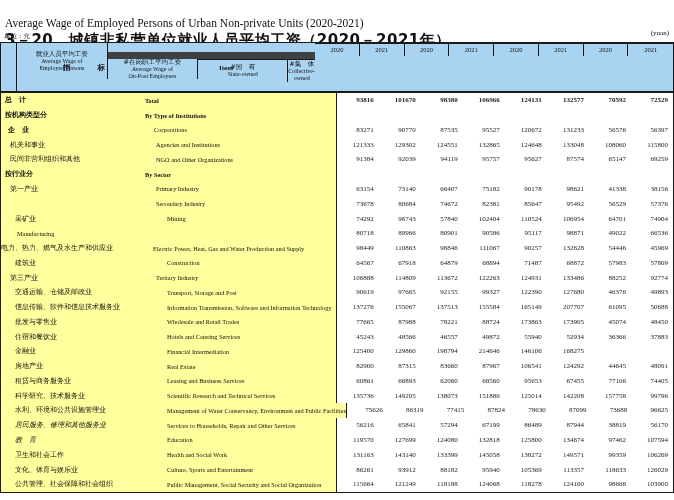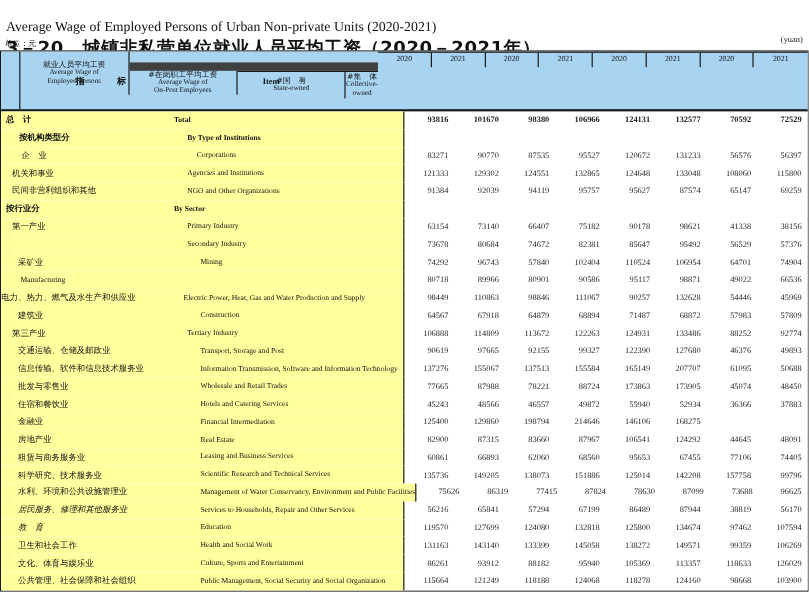--- a/index.html
+++ b/index.html
@@ -109,35 +109,35 @@
           <div class="num">101670</div>
           <div class="num">98380</div>
           <div class="num">106966</div>
           <div class="num">124131</div>
           <div class="num">132577</div>
           <div class="num">70592</div>
           <div class="num">72529</div>
         </div>
         <div class="row section">
           <div class="lab">
-            <div class="cn" style="padding-left: 15px;">按机构类型分</div>
+            <div class="cn" style="padding-left: 4px;">按机构类型分</div>
             <div class="en" style="padding-left: 4px;">By Type of Institutions</div>
           </div>
           <div class="num"></div>
           <div class="num"></div>
           <div class="num"></div>
           <div class="num"></div>
           <div class="num"></div>
           <div class="num"></div>
           <div class="num"></div>
           <div class="num"></div>
         </div>
         <div class="row item">
           <div class="lab">
-            <div class="cn" style="padding-left: 17px;">企　业</div>
+            <div class="cn" style="padding-left: 7px; font-weight: bold;">企　业</div>
             <div class="en" style="padding-left: 10px;">Corporations</div>
           </div>
           <div class="num">83271</div>
           <div class="num">90770</div>
           <div class="num">87535</div>
           <div class="num">95527</div>
           <div class="num">120672</div>
           <div class="num">131233</div>
           <div class="num">56576</div>
           <div class="num">56397</div>

